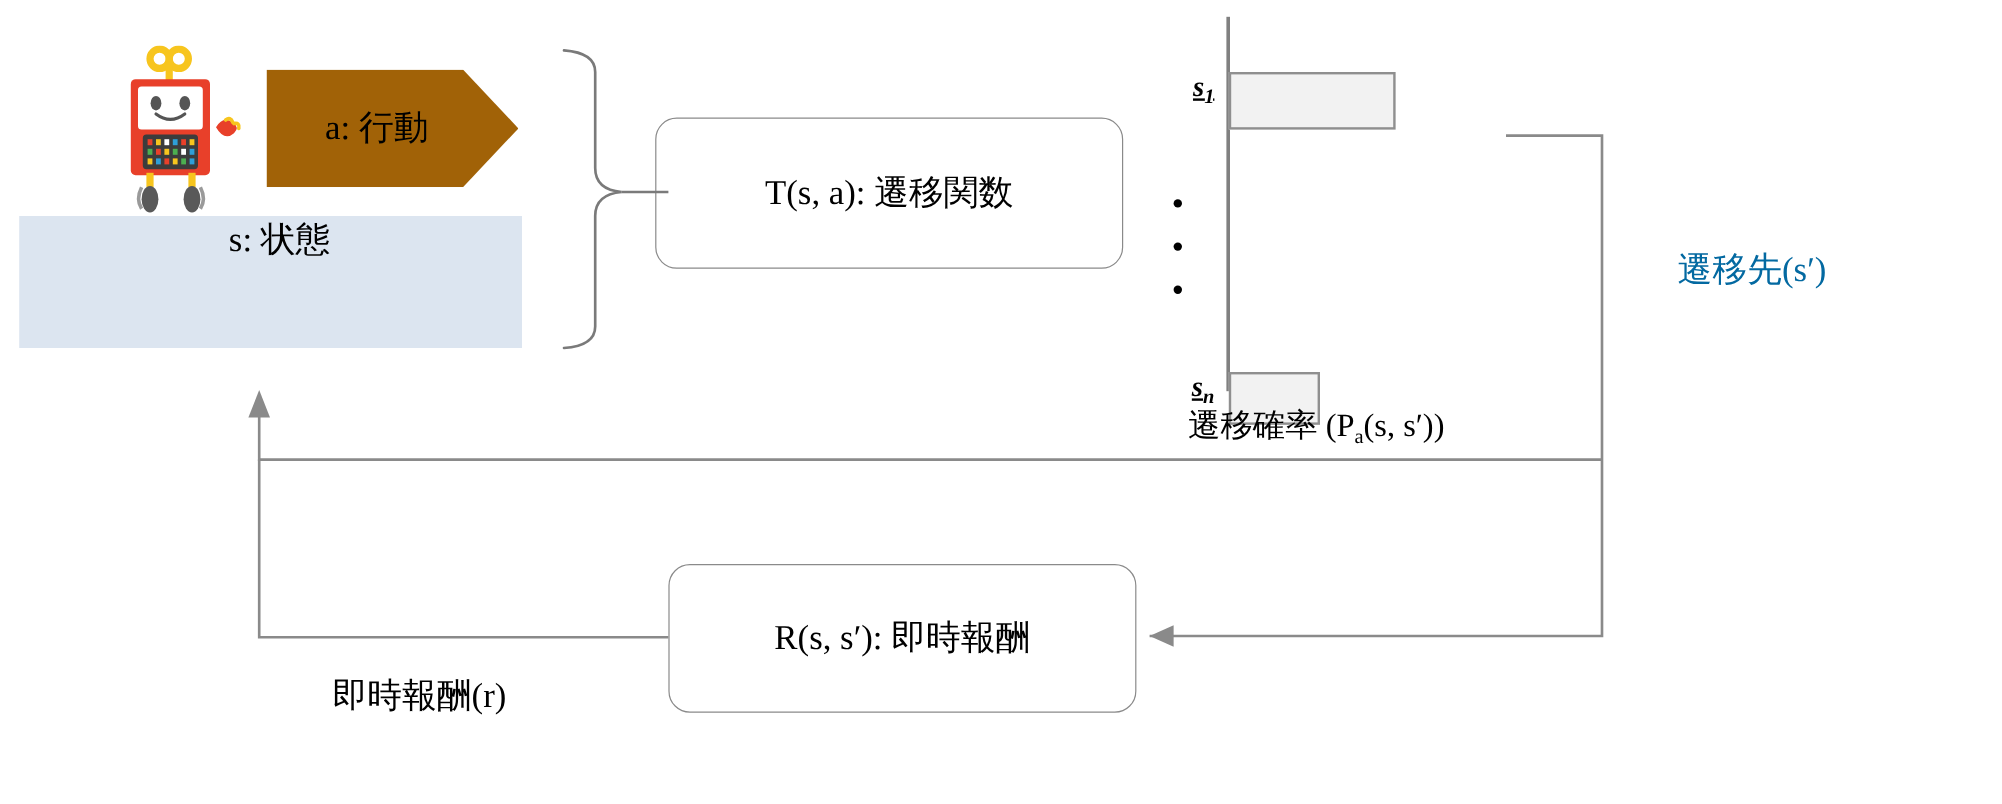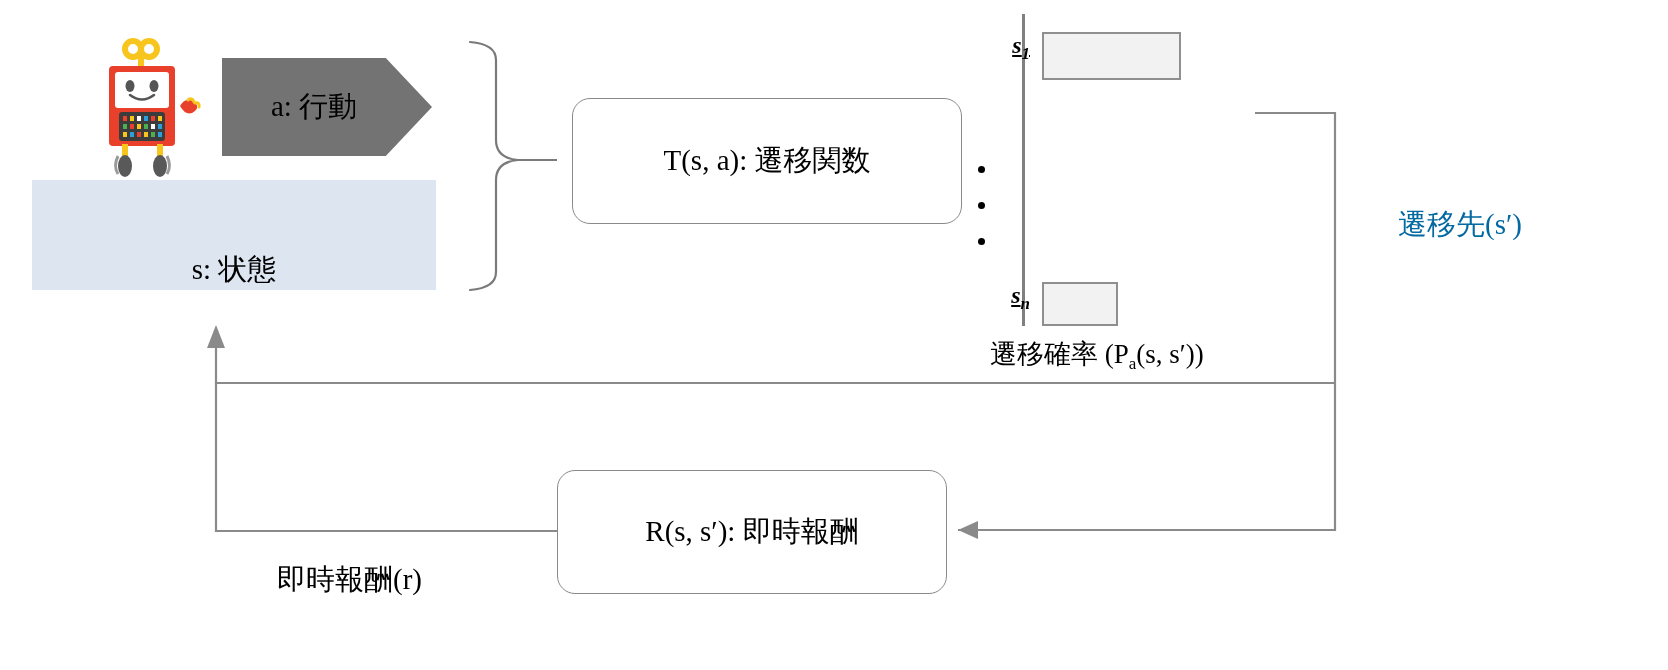--- a/index.html
+++ b/index.html
@@ -18,56 +18,56 @@
     overflow: hidden;
   }
   .abs { position: absolute; }
 
   
   #robot { left: 92px; top: 38px; width: 110px; height: 140px; }
 
   
   #action-arrow {
     left: 222px; top: 58px; width: 210px; height: 98px;
-    background: #737373;
+    background: #a16207;
     clip-path: polygon(0 0, 78% 0, 100% 50%, 78% 100%, 0 100%);
     display: flex; align-items: center; justify-content: center;
   }
   #action-arrow .lbl {
     font-size: 29px; color: #000; padding-right: 26px; white-space: nowrap;
   }
 
   
   #state-box {
-    left: 32px; top: 180px; width: 404px; height: 110px;
+    left: 16px; top: 180px; width: 404px; height: 110px;
     background: #dce5f0;
-    display: flex; align-items: flex-end; justify-content: center;
+    display: flex; align-items: flex-start; justify-content: center; padding-left: 15px;
   }
   #state-box .lbl { font-size: 29px; color: #000; }
 
   .mathvar { font-style: italic; font-family: "Liberation Serif", serif; }
 
   
   .rbox {
     border: 1.6px solid #8a8a8a;
     border-radius: 18px;
     background: #ffffff;
     display: flex; align-items: center; justify-content: center;
   }
-  #transition-box { left: 572px; top: 98px; width: 388px; height: 124px; }
+  #transition-box { left: 546px; top: 98px; width: 388px; height: 124px; }
   #reward-box     { left: 557px; top: 470px; width: 388px; height: 122px; }
   .rbox .lbl { font-size: 29px; color: #000; white-space: nowrap; }
 
   
   #chart { left: 960px; top: 14px; width: 420px; height: 360px; }
   #chart-axis {
     position: absolute; left: 62px; top: 0px; width: 2.5px; height: 312px;
     background: #808080;
   }
-  .bar-row { position: absolute; left: 18px; width: 100%; }
+  .bar-row { position: absolute; left: 0; width: 100%; margin-top: 28px; }
   .bar-label {
     position: absolute; right: 368px; width: 60px; text-align: right;
     font-style: italic; font-weight: bold; font-size: 24px; color: #000;
     text-decoration: underline;
   }
   .bar-label sub { font-size: 17px; }
   .bar {
     position: absolute; left: 64px; height: 100%;
     background: #f2f2f2; border: 2px solid #8f8f8f; box-sizing: border-box;
   }

